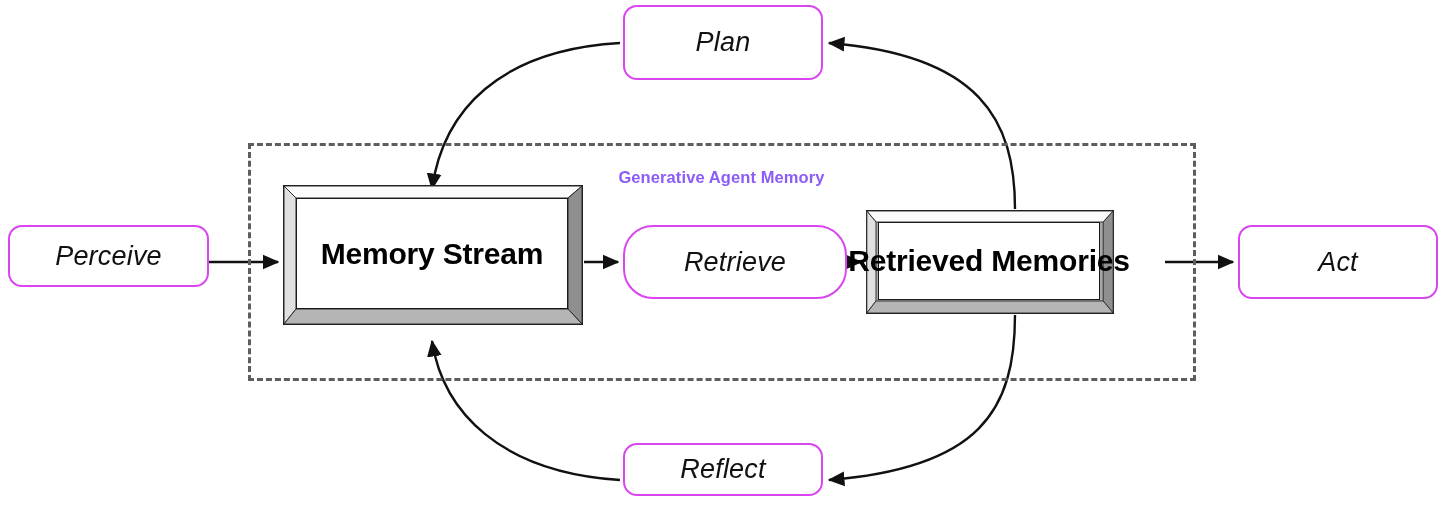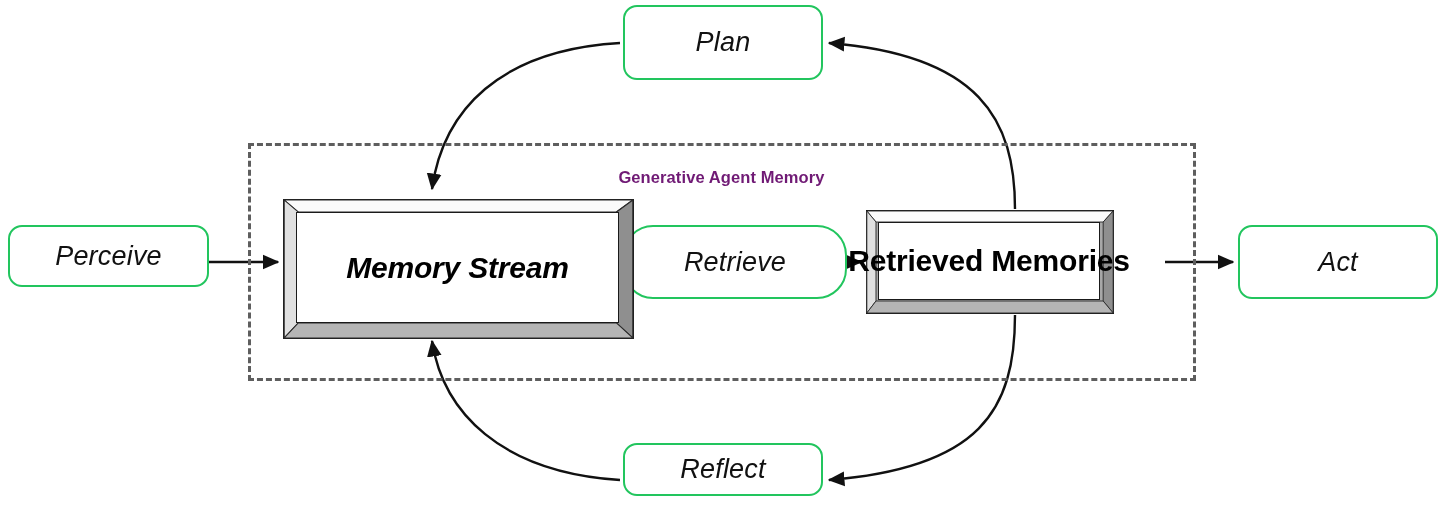--- a/index.html
+++ b/index.html
@@ -25,21 +25,21 @@
     top: 0;
     width: 1443px;
     height: 528px;
     pointer-events: none;
   }
   
   .node-round {
     position: absolute;
     box-sizing: border-box;
     background: #ffffff;
-    border: 2px solid #22c55e;
+    border: 2px solid #d946ef;
     border-radius: 14px;
     display: flex;
     align-items: center;
     justify-content: center;
     z-index: 3;
   }
   .node-round .node-label {
     font-style: italic;
     font-weight: 400;
     font-size: 27px;
@@ -82,21 +82,21 @@
     align-items: center;
     justify-content: center;
   }
   .node-plaque .node-label {
     font-weight: 700;
     font-size: 30px;
     color: #000000;
     white-space: nowrap;
     letter-spacing: -0.2px;
   }
-  #node-memory-stream { left: 283px; top: 199px; width: 351px; height: 140px; font-style: italic; }
+  #node-memory-stream { left: 283px; top: 185px; width: 300px; height: 140px; }
   #node-memory-stream .plaque-inner { left: 13px; top: 13px; right: 15px; bottom: 16px; }
   #node-retrieved-memories { left: 866px; top: 210px; width: 248px; height: 104px; }
   #node-retrieved-memories .plaque-inner { left: 12px; top: 12px; right: 14px; bottom: 14px; }
 
   
   #group-generative-agent-memory {
     position: absolute;
     left: 248px;
     top: 143px;
     width: 948px;
@@ -107,21 +107,21 @@
     z-index: 1;
   }
   #group-label {
     position: absolute;
     left: 0;
     top: 168px;
     width: 1443px;
     text-align: center;
     font-size: 16.5px;
     font-weight: 700;
-    color: #701a75;
+    color: #8b5cf6;
     z-index: 2;
     letter-spacing: 0.1px;
   }
 </style>
 </head>
 <body>
 
 <div id="diagram-root">
 
   <div id="group-generative-agent-memory"></div>

